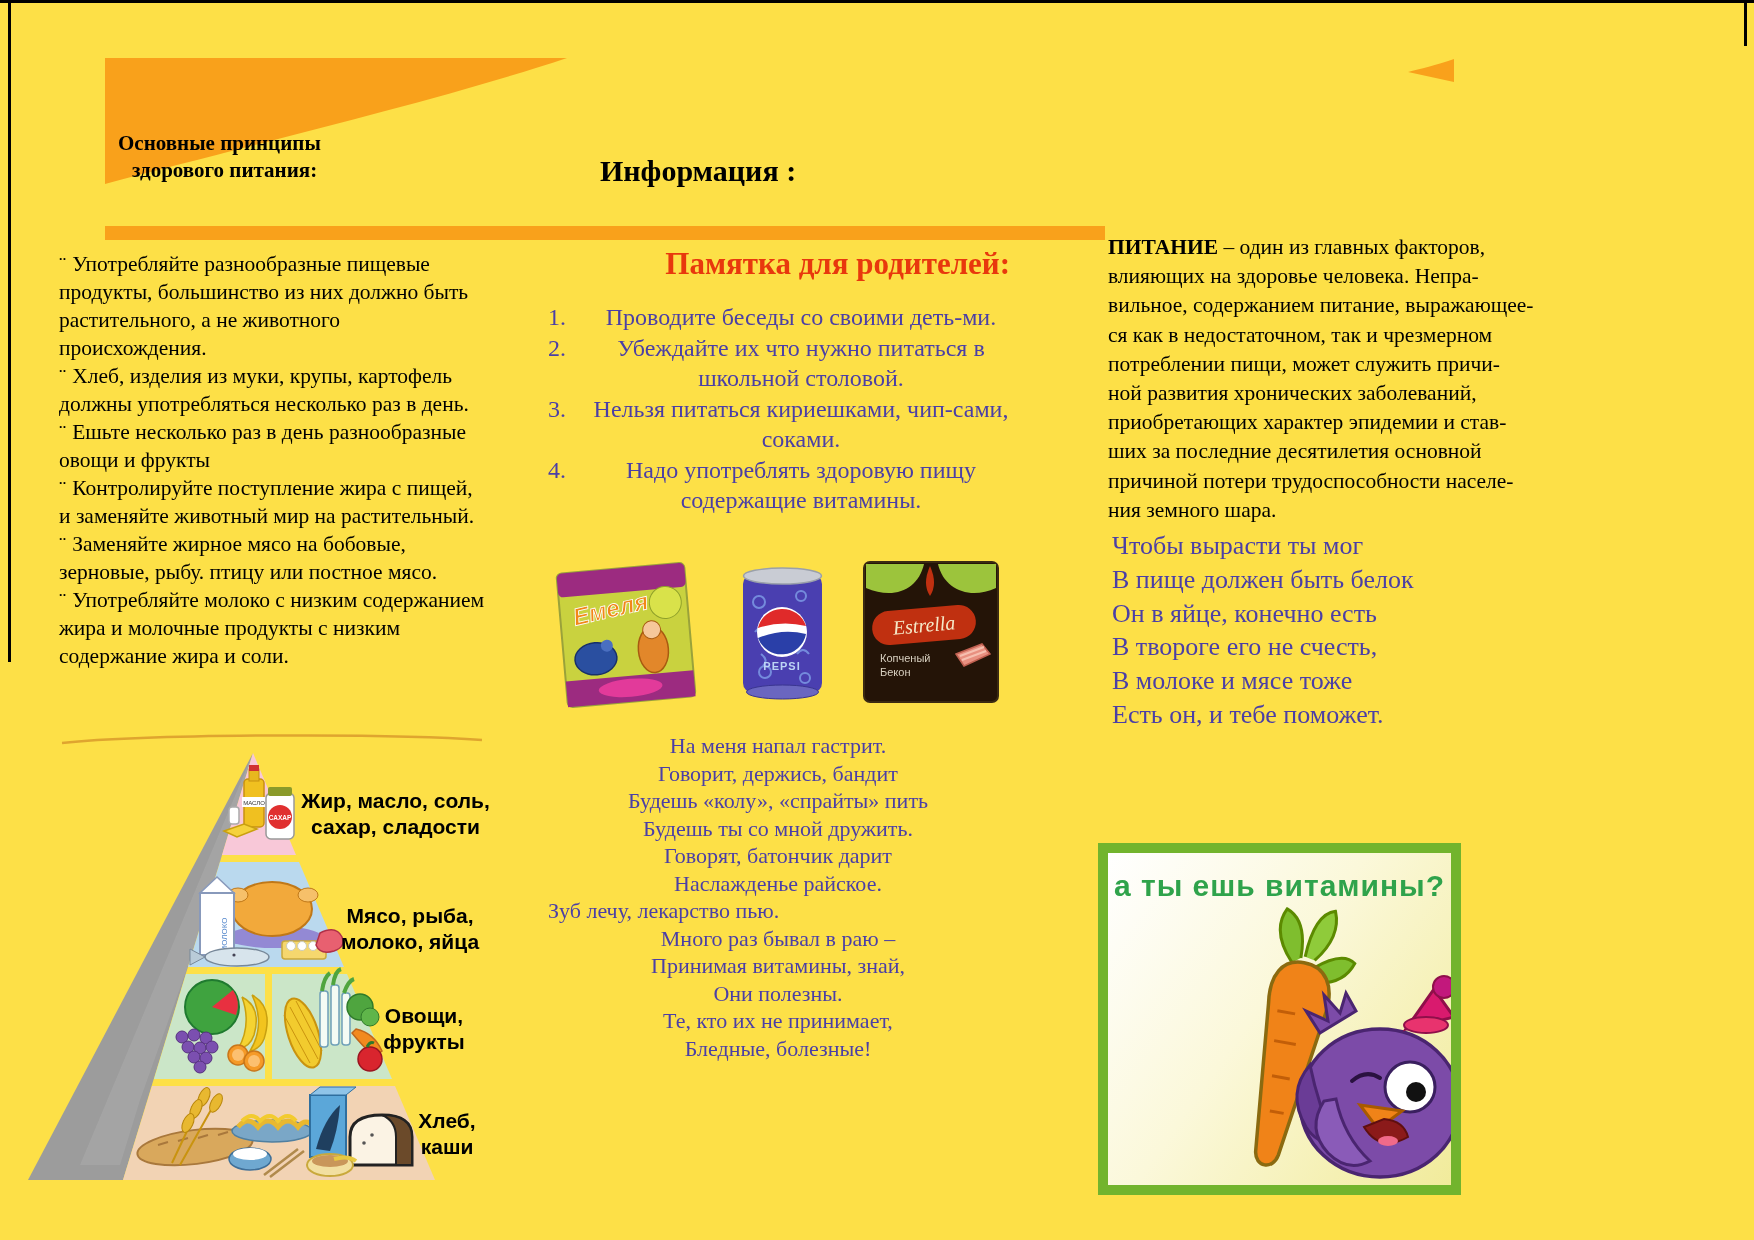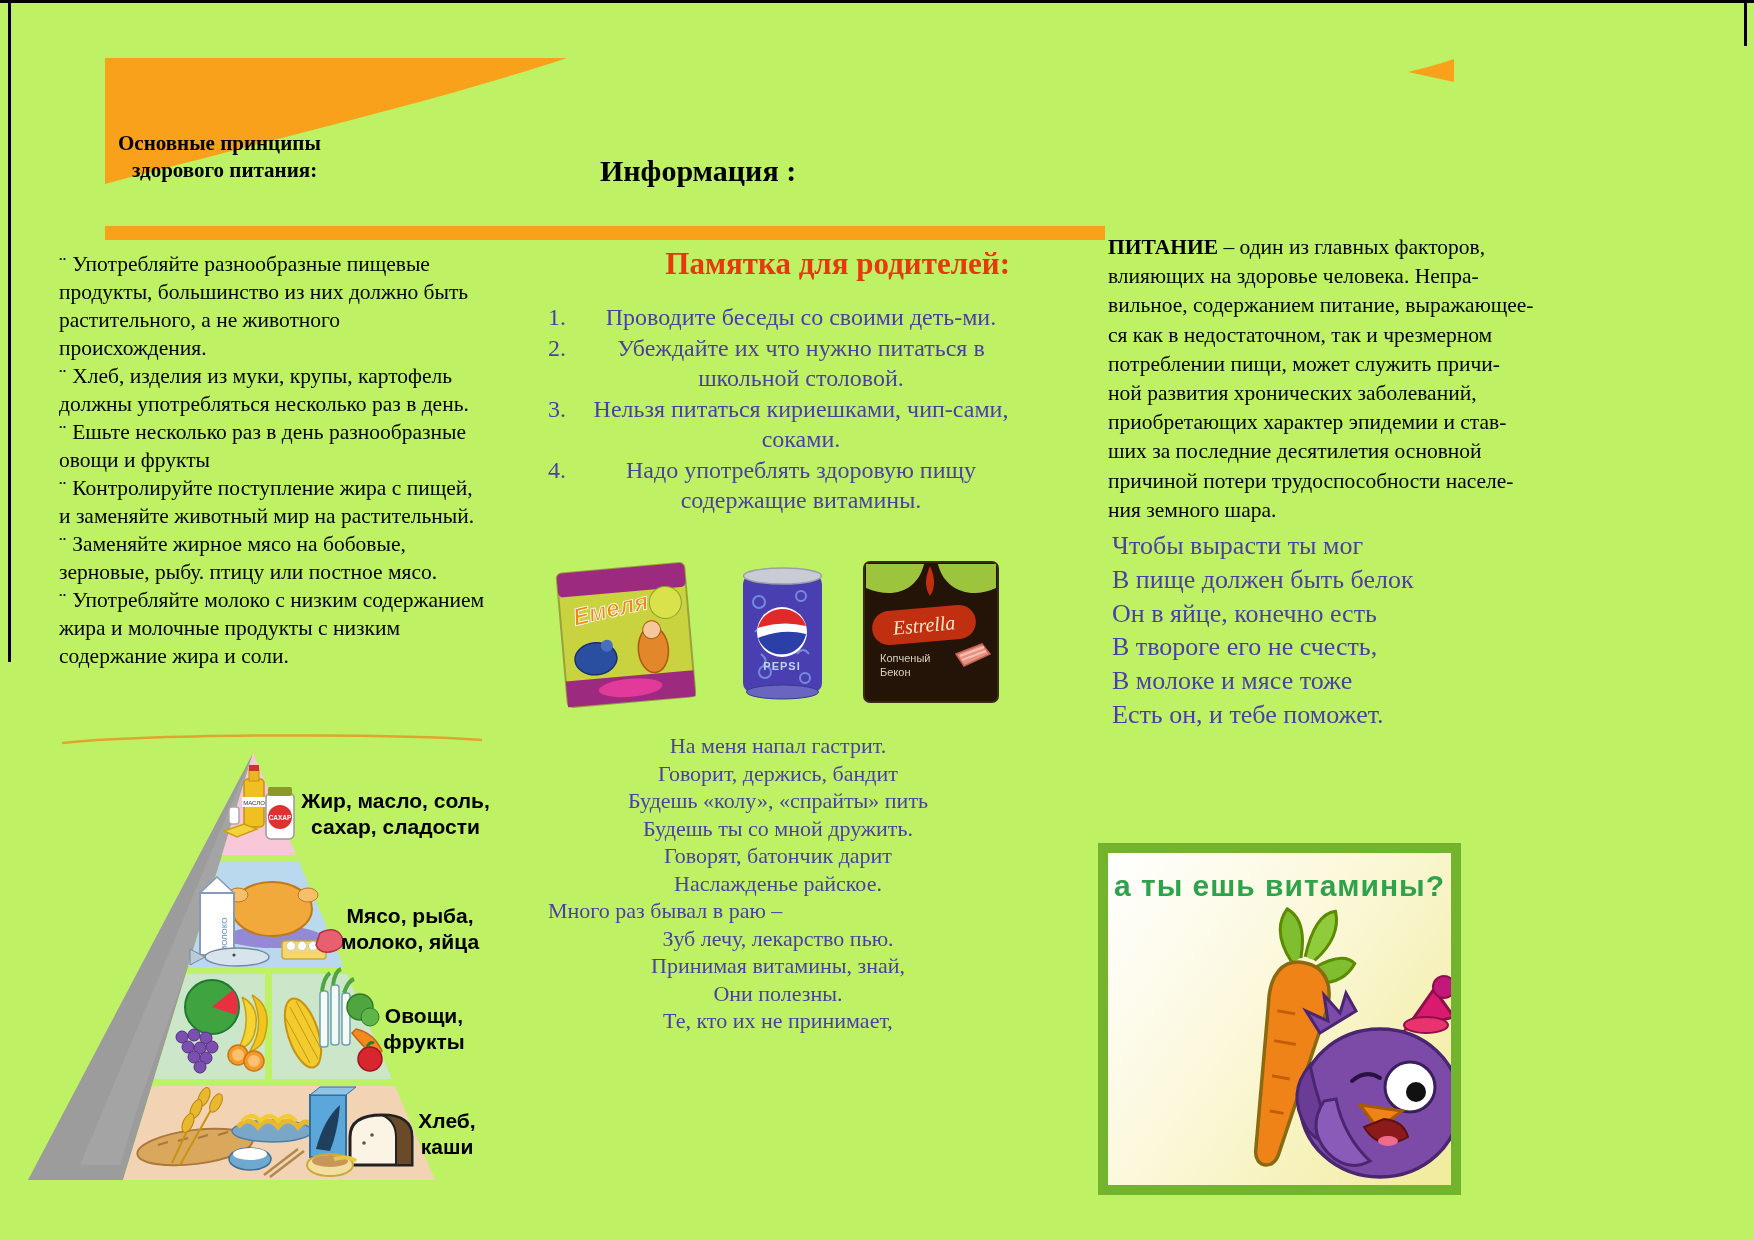--- a/index.html
+++ b/index.html
@@ -1,16 +1,16 @@
 <!DOCTYPE html>
 <html><head>
 <meta charset="utf-8">
 <style>
   html,body{margin:0;padding:0;background:#fff;}
-  .page{position:relative;width:1754px;height:1240px;background:#bef264;overflow:hidden;
+  .page{position:relative;width:1754px;height:1240px;background:#fde047;overflow:hidden;
         font-family:"Liberation Serif",serif;color:#000;}
   .abs{position:absolute;}
 
   
   .border-top{left:0;top:0;width:1754px;height:3px;background:#000;}
   .border-left{left:8px;top:0;width:3px;height:662px;background:#000;}
   .border-right-tick{left:1744px;top:0;width:3px;height:46px;background:#000;}
 
   
   .swoosh{left:105px;top:58px;width:462px;height:126px;}
@@ -271,25 +271,26 @@
     <path d="M100,98 l24,-9 M102,102 l24,-9" stroke="#F6C0B0" stroke-width="2"></path>
   </svg>
 
   <div class="abs poem1">
     <div class="pl">На меня напал гастрит.</div>
     <div class="pl">Говорит, держись, бандит</div>
     <div class="pl">Будешь «колу», «спрайты» пить</div>
     <div class="pl">Будешь ты со мной дружить.</div>
     <div class="pl">Говорят, батончик дарит</div>
     <div class="pl">Наслажденье райское.</div>
+    <div class="pl">Зуб лечу, лекарство пью.</div>
     <div class="pl">Много раз бывал в раю –</div>
-    <div class="pl">Зуб лечу, лекарство пью.</div>
     <div class="pl">Принимая витамины, знай,</div>
     <div class="pl">Они полезны.</div>
     <div class="pl">Те, кто их не принимает,</div>
+    <div class="pl">Бледные, болезные!</div>
   </div>
 
   <div class="abs r-par">
     <div><span class="b">ПИТАНИЕ</span><span> – один из главных факторов,</span></div>
     <div>влияющих на здоровье человека. Непра-</div>
     <div>вильное, содержанием питание, выражающее-</div>
     <div>ся как в недостаточном, так и чрезмерном</div>
     <div>потреблении пищи, может служить причи-</div>
     <div>ной развития хронических заболеваний,</div>
     <div>приобретающих характер эпидемии и став-</div>

